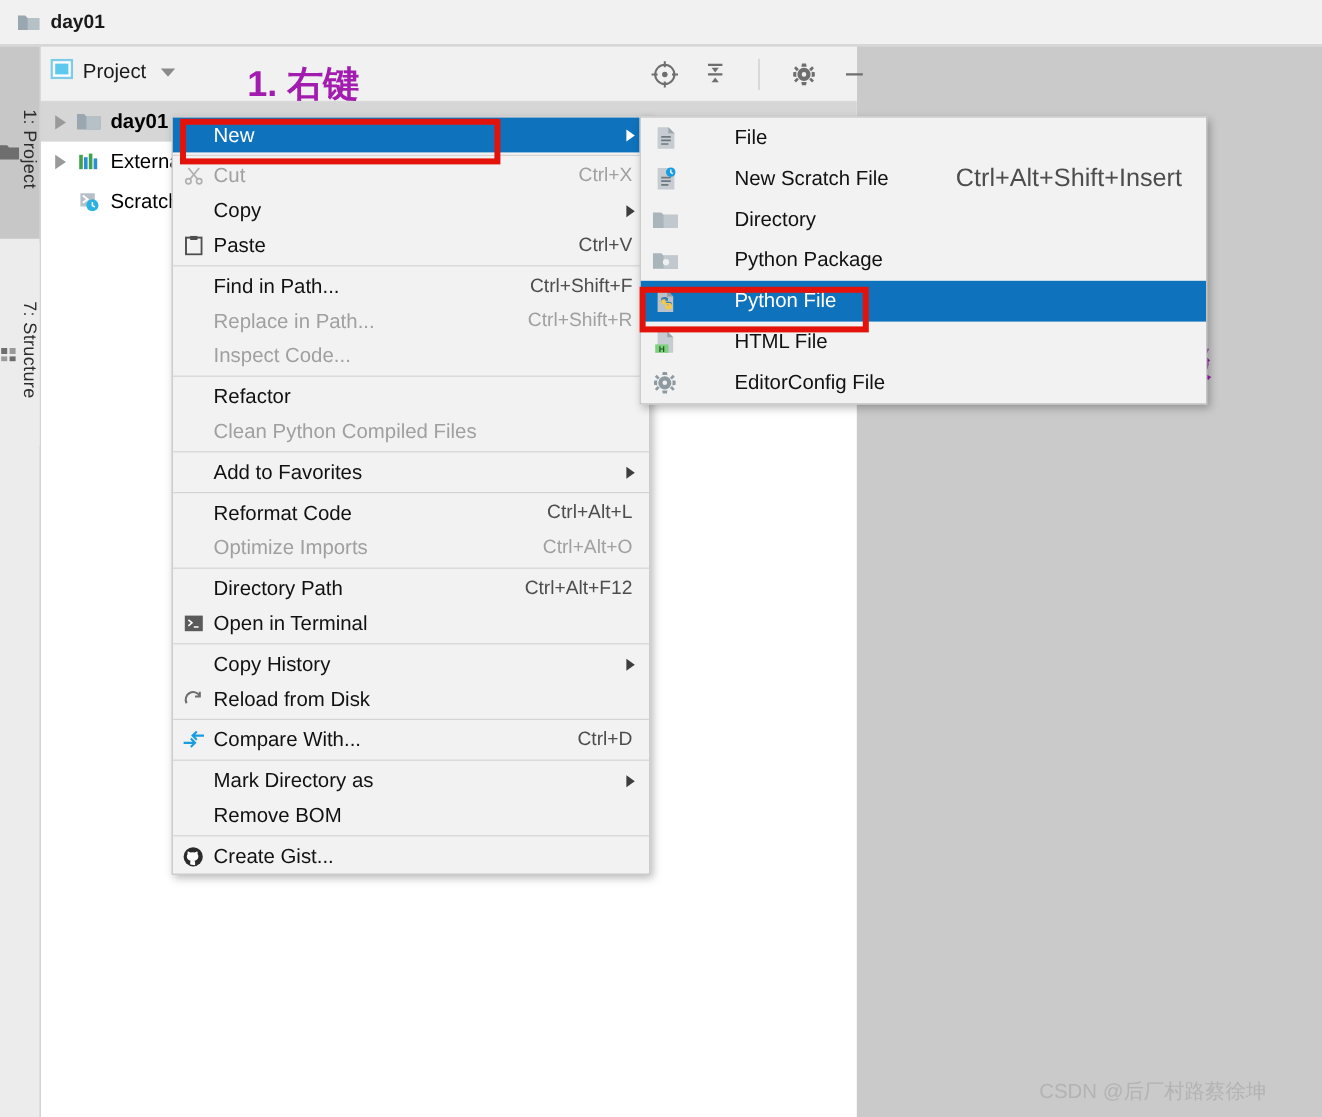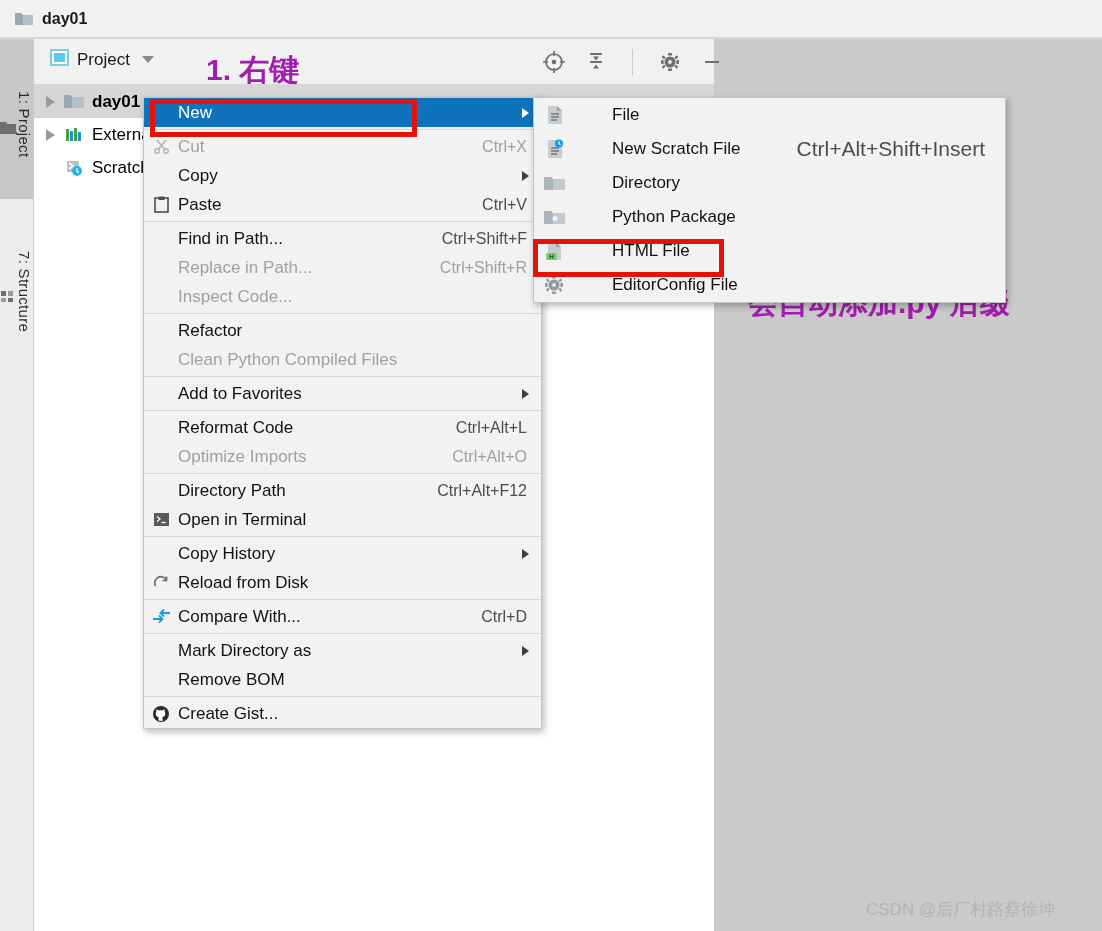--- a/index.html
+++ b/index.html
@@ -43,21 +43,21 @@
 
   
   #projectpanel{
     position:absolute;left:34px;top:39px;width:680px;height:892px;background:#ffffff;
   }
   #panel-header{
     position:absolute;left:0;top:0;width:680px;height:45px;background:#f1f1f1;
     border-bottom:1px solid #d9d9d9;
   }
   #panel-title-wrap{
-    position:absolute;left:16px;top:10px;display:flex;align-items:center;gap:8px;
+    position:absolute;left:8px;top:10px;display:flex;align-items:center;gap:8px;
   }
   #panel-title{font-size:17px;color:#1a1a1a;}
   #panel-chevron{
     width:0;height:0;border-left:6px solid transparent;border-right:6px solid transparent;
     border-top:7px solid #8a8a8a;margin-left:4px;
   }
   .hdr-btn{position:absolute;top:9px;width:28px;height:28px;cursor:default;}
   #hdr-locate{left:506px;}
   #hdr-collapse{left:548px;}
   #hdr-sep{position:absolute;left:598px;top:10px;width:1px;height:26px;background:#c9c9c9;}
@@ -455,20 +455,31 @@
     <span class="mi-icon">
       <svg width="21" height="17" viewBox="0 0 21 17">
           <path d="M0 2h7l2 2h12v11H0z" fill="#aab4bb"></path>
           <path d="M9 4h12v11H9z" fill="#c1c9ce"></path>
           <circle cx="11" cy="9.5" r="2.6" fill="#eef0f1"></circle>
         </svg>
     </span>
     <span class="mi-label">Python Package</span>
   </div>
 
+  <div class="mi sel">
+    <span class="mi-icon">
+      <svg width="19" height="20" viewBox="0 0 19 20">
+          <path d="M3 1h8l5 5v13H3z" fill="#b9c2c8"></path>
+          <path d="M11 1l5 5h-5z" fill="#8f9aa2"></path>
+          <path d="M9.3 6.5c2.1 0 2.4 1 2.4 2v1.2H9v.8h3.9c1.2 0 2.1.7 2.1 2.2 0 1.6-.9 2.3-2.1 2.3h-1.3v-1.3c0-1.2-.9-2-2-2H8c-1.1 0-2-.8-2-2V8.5c0-1 .3-2 3.3-2z" fill="#3b7aad"></path>
+          <path d="M11.7 16.8c-2.1 0-2.4-1-2.4-2v-1.2H12v-.8H8.1c-1.2 0-2.1-.7-2.1-2.2 0-1.6.9-2.3 2.1-2.3h1.3v1.3c0 1.2.9 2 2 2H13c1.1 0 2 .8 2 2v1.2c0 1-.3 2-3.3 2z" fill="#f4c84b"></path>
+        </svg>
+    </span>
+    <span class="mi-label">Python File</span>
+  </div>
 
   <div class="mi">
     <span class="mi-icon">
       <svg width="19" height="20" viewBox="0 0 19 20">
           <path d="M3 1h8l5 5v13H3z" fill="#c6ccd1"></path>
           <path d="M11 1l5 5h-5z" fill="#9aa4ac"></path>
           <rect x="1" y="12" width="11" height="7" fill="#7ed07e"></rect>
           <text x="6.5" y="18" font-size="7" font-family="sans-serif" font-weight="bold" fill="#1d5c1d" text-anchor="middle">H</text>
         </svg>
     </span>

